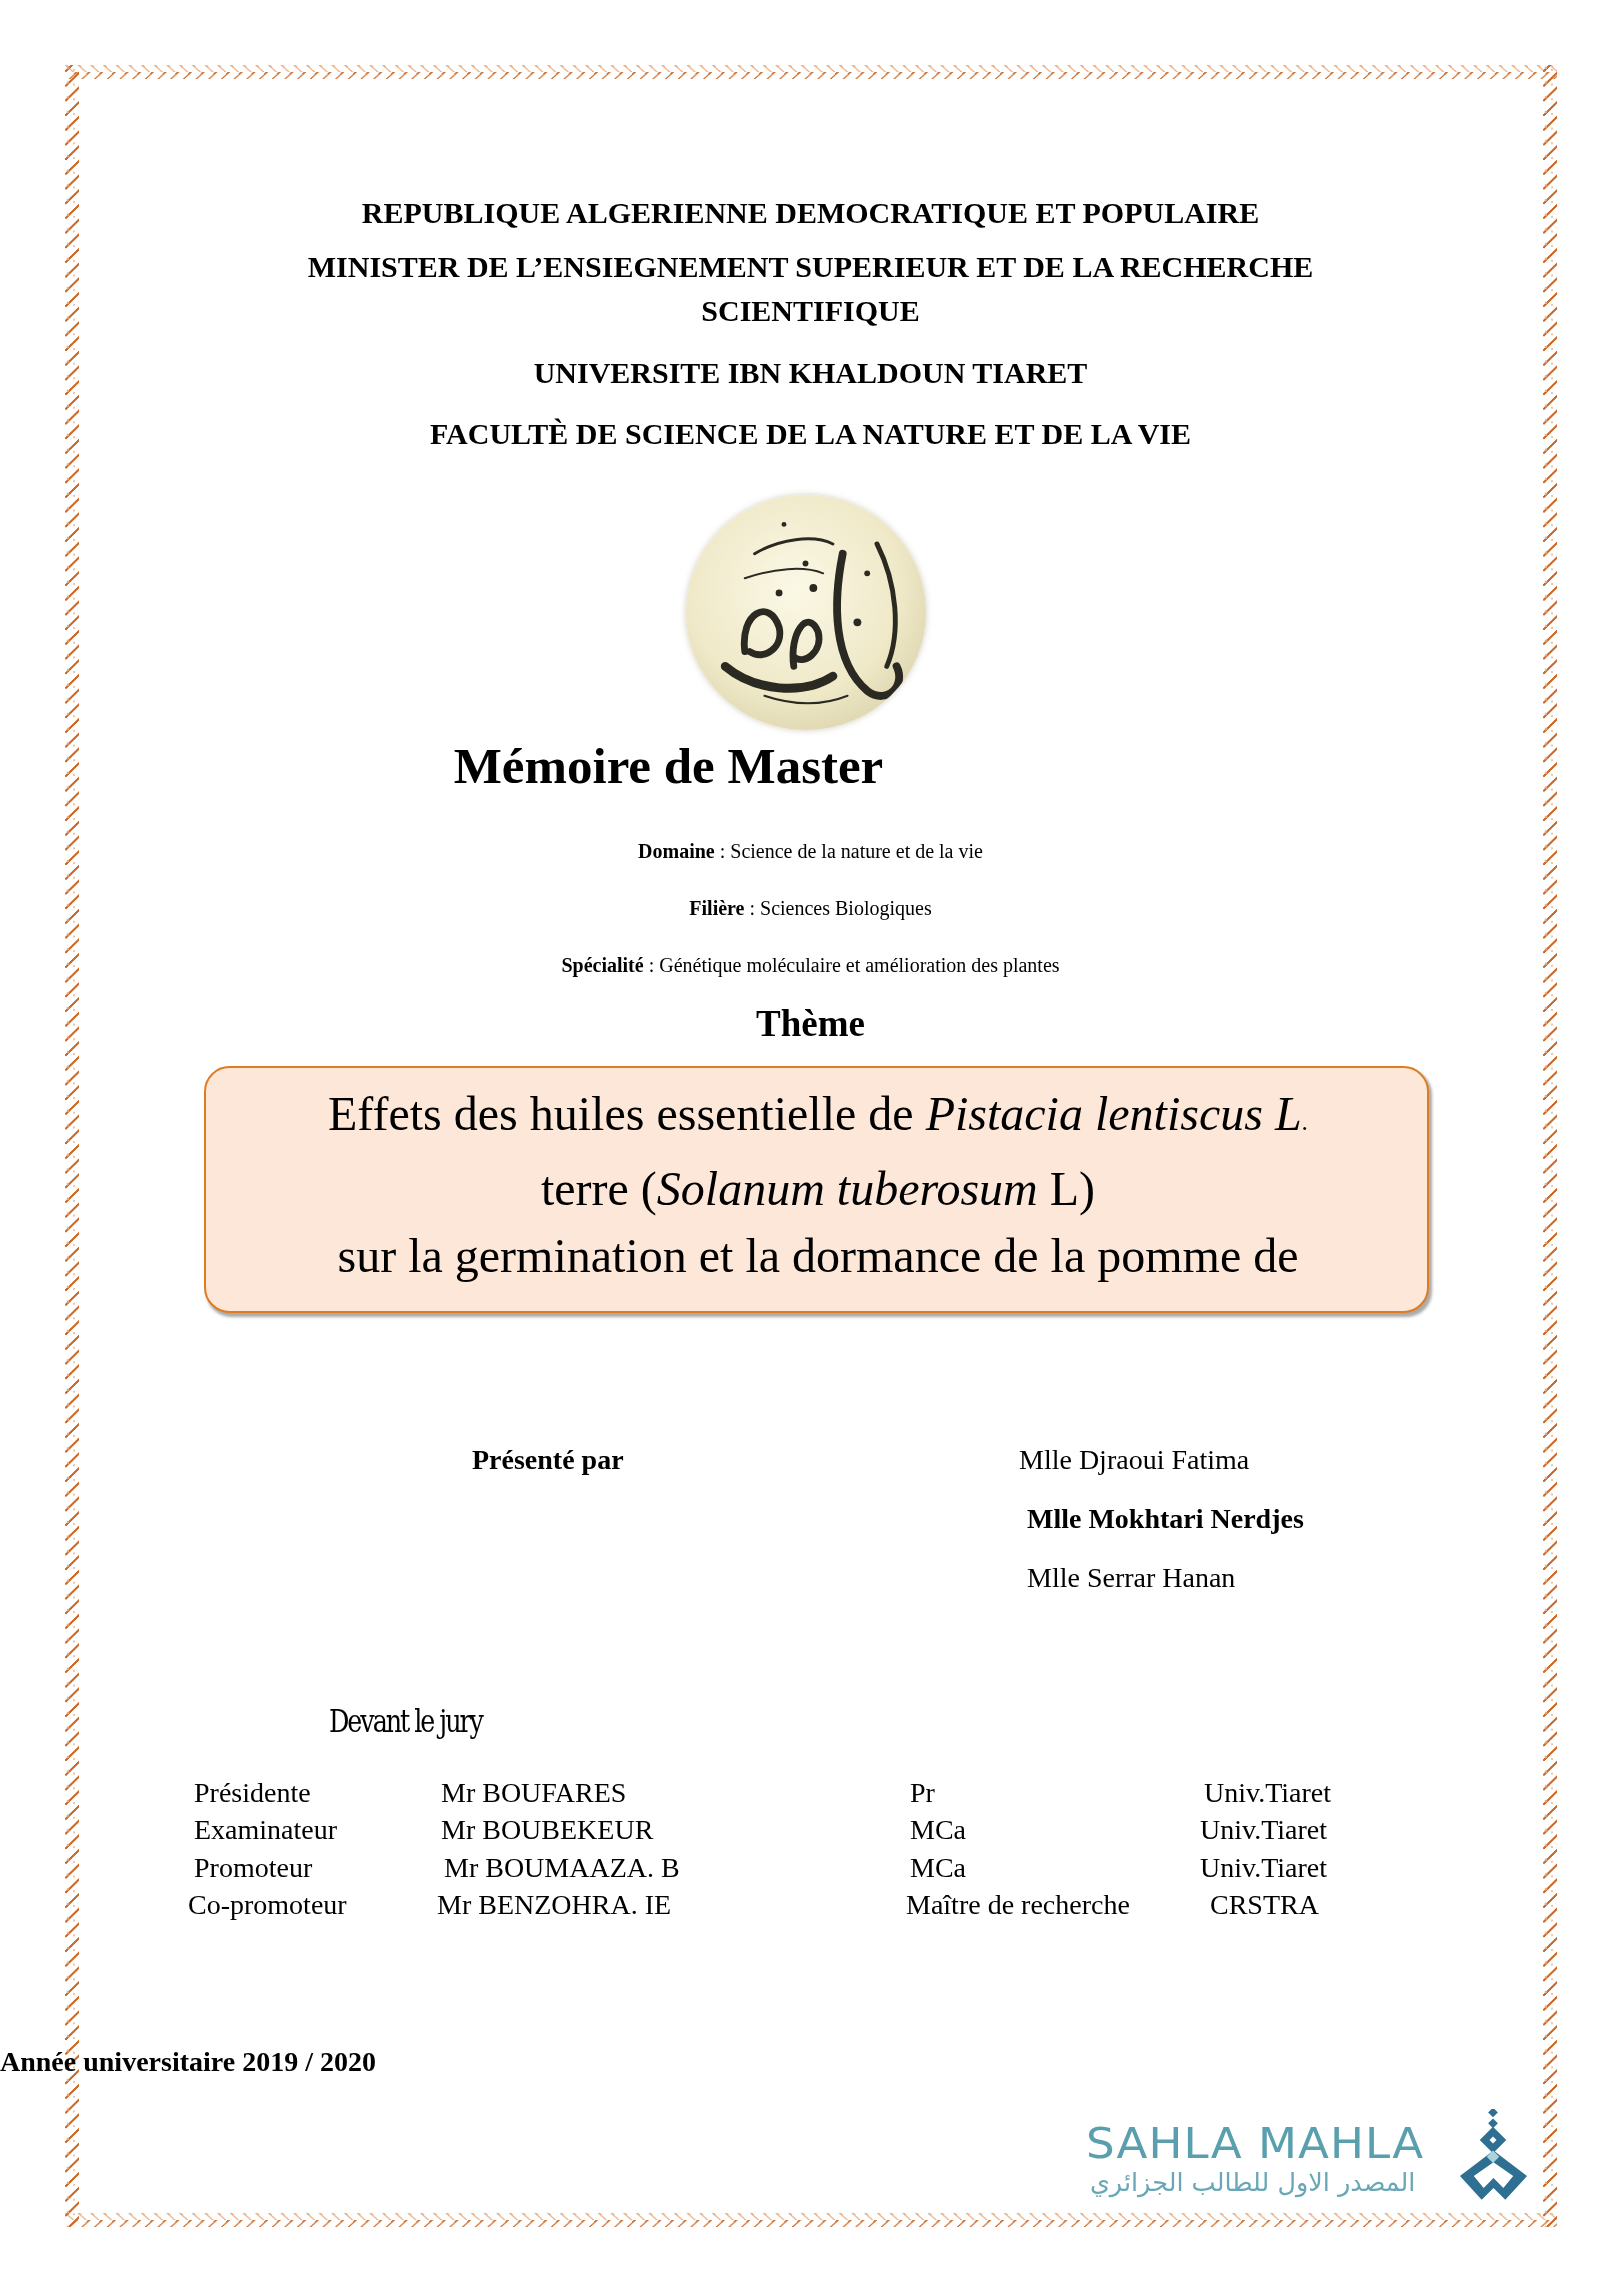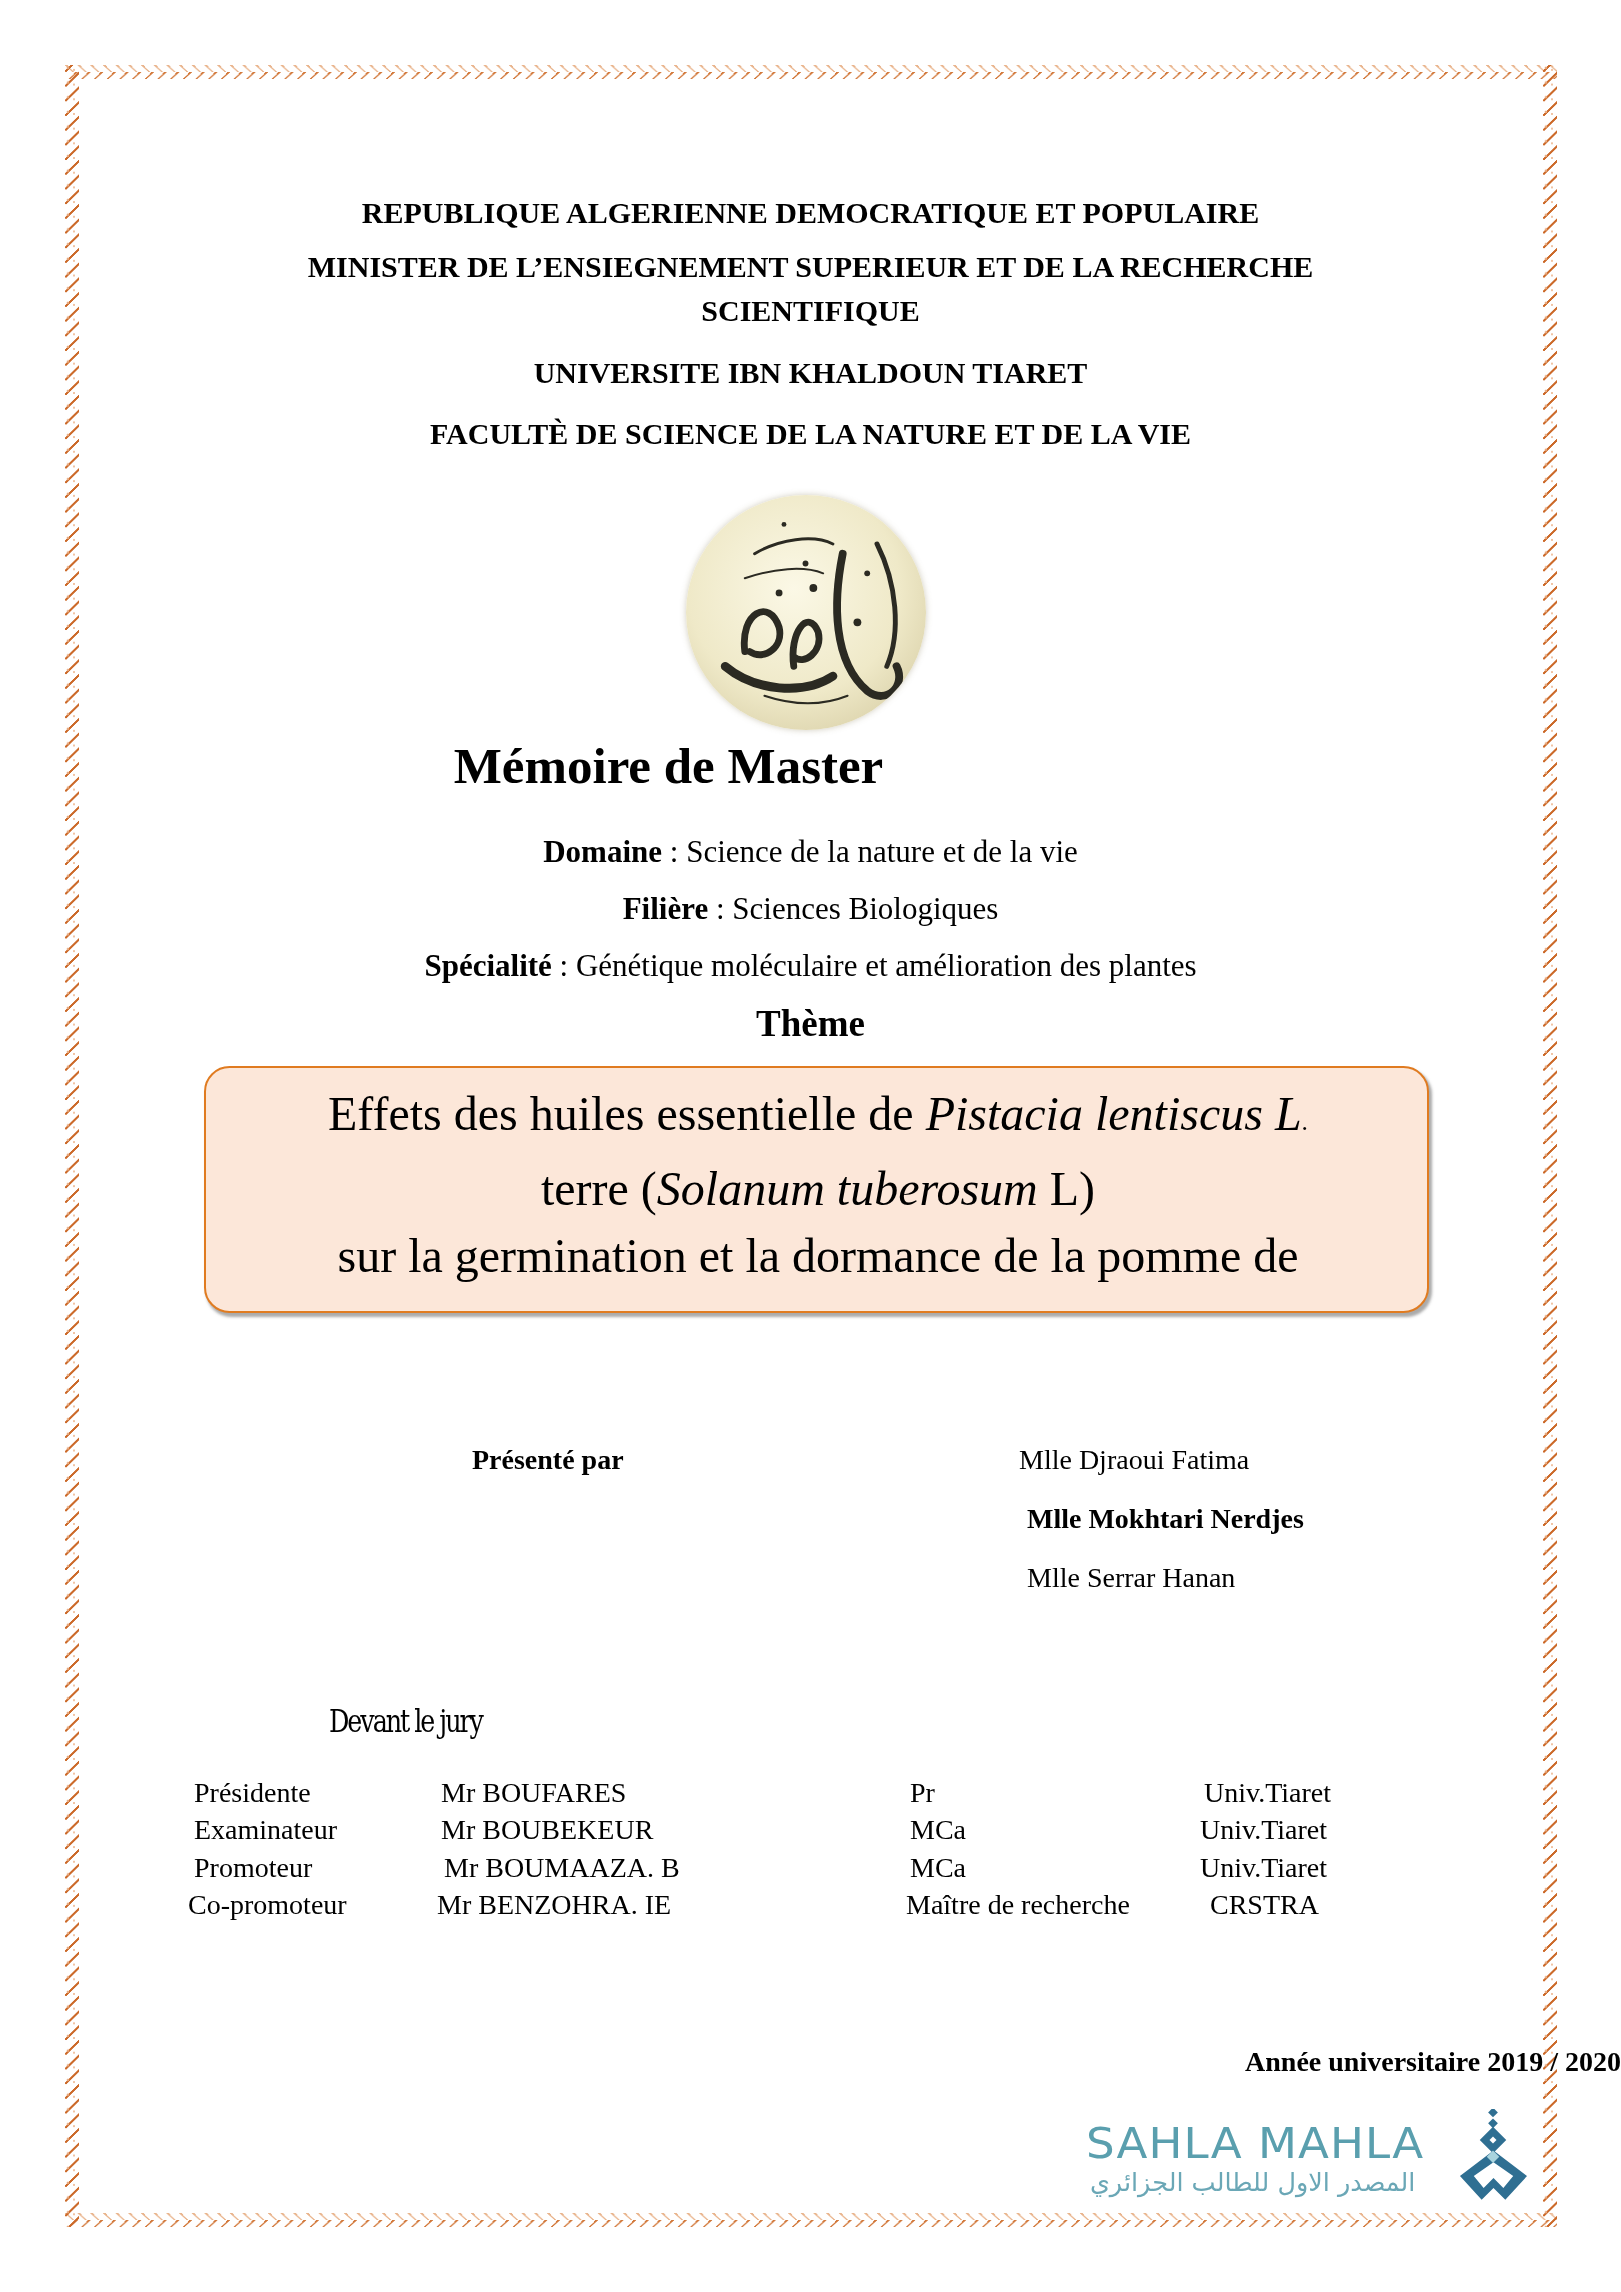--- a/index.html
+++ b/index.html
@@ -34,21 +34,21 @@
   .logo { position: absolute; left: 686px; top: 495px; width: 240px; height: 235px;
           border-radius: 50%;
           background: radial-gradient(circle at 45% 40%, #fbf8e6 0%, #efe9c8 55%, #d9d0a8 85%, #c3b98f 100%);
           box-shadow: 0 0 5.9px rgba(120,110,70,0.35); overflow: hidden; }
   .logo svg { width: 100%; height: 100%; }
 
   .title { position: absolute; left: 0; width: 1337px; top: 737px; text-align: center;
            font-size: 51px; font-weight: bold; line-height: 59px; }
 
   .field { position: absolute; left: 0; width: 1621px; text-align: center;
-           font-size: 31px; line-height: 33px; }
+           font-size: 20px; line-height: 33px; }
   .field b { font-weight: bold; }
 
   .theme-label { position: absolute; left: 0; width: 1621px; top: 1002px; text-align: center;
                  font-size: 37px; font-weight: bold; line-height: 43px; }
 
   .theme-box { position: absolute; left: 204px; top: 1066px; width: 1225px; height: 247px;
                background: #fce7d9; border: 2px solid #e07b20; border-radius: 25.5px;
                box-shadow: 2.9px 3.9px 2.9px rgba(100,100,100,0.55); box-sizing: border-box; }
   .theme-text { position: absolute; left: 225px; top: 1080px; width: 1186px; text-align: center;
                 font-size: 48px; line-height: 67px; }
@@ -56,21 +56,21 @@
   .theme-text .small { font-size: 25.5px; }
 
   .presented-label { position: absolute; left: 472px; top: 1443px; font-size: 28px; font-weight: bold; line-height: 33px; }
   .student { position: absolute; font-size: 28px; line-height: 33px; }
 
   .jury-label { position: absolute; left: 329px; top: 1703px; font-size: 31px; line-height: 37px;
                 font-family: "DejaVu Serif", serif; letter-spacing: -2.5px; transform: scaleX(0.82); transform-origin: left; }
 
   .jury-cell { position: absolute; font-size: 28px; line-height: 33px; white-space: nowrap; }
 
-  .year { position: absolute; left: 0; width: 1621px; top: 2045px; text-align: right;
+  .year { position: absolute; left: 0; width: 1621px; top: 2045px; text-align: left;
           font-size: 28px; font-weight: bold; line-height: 33px; }
 
   .sahla { position: absolute; left: 1086px; top: 2119px; width: 431px; height: 88px; }
   .sahla-title { position: absolute; left: 0; top: 0; font-family: "DejaVu Sans", sans-serif;
                  font-size: 43px; line-height: 49px; color: #5a9fae; letter-spacing: 1px;
                  transform: scaleX(1.05); transform-origin: left; }
   .sahla-ar { position: absolute; left: 3.9px; top: 47px; font-family: "DejaVu Sans", sans-serif;
               font-size: 25.5px; line-height: 33px; color: #6aa7b6; direction: rtl; }
   .sahla-mark { position: absolute; left: 1458px; top: 2109px; width: 71px; height: 98px; }
 </style>

